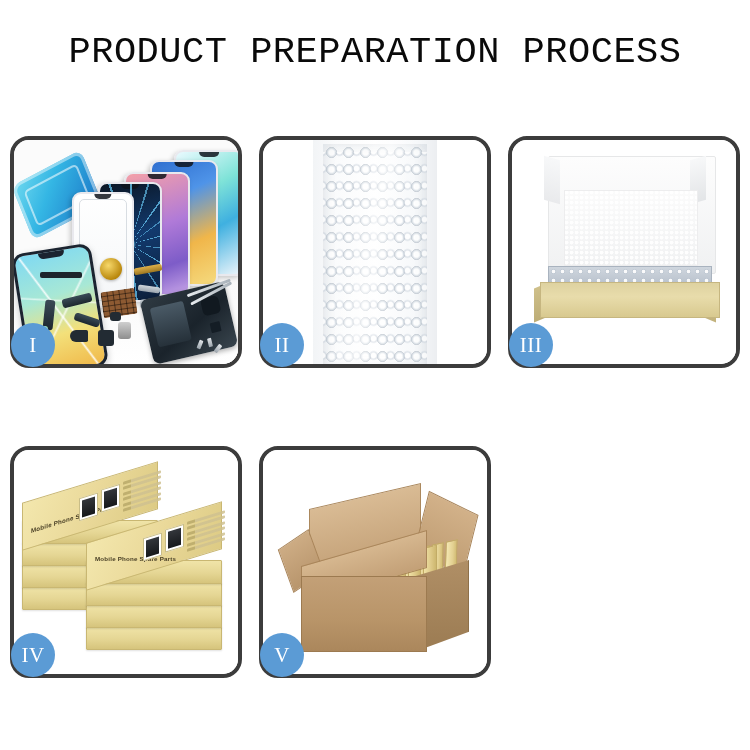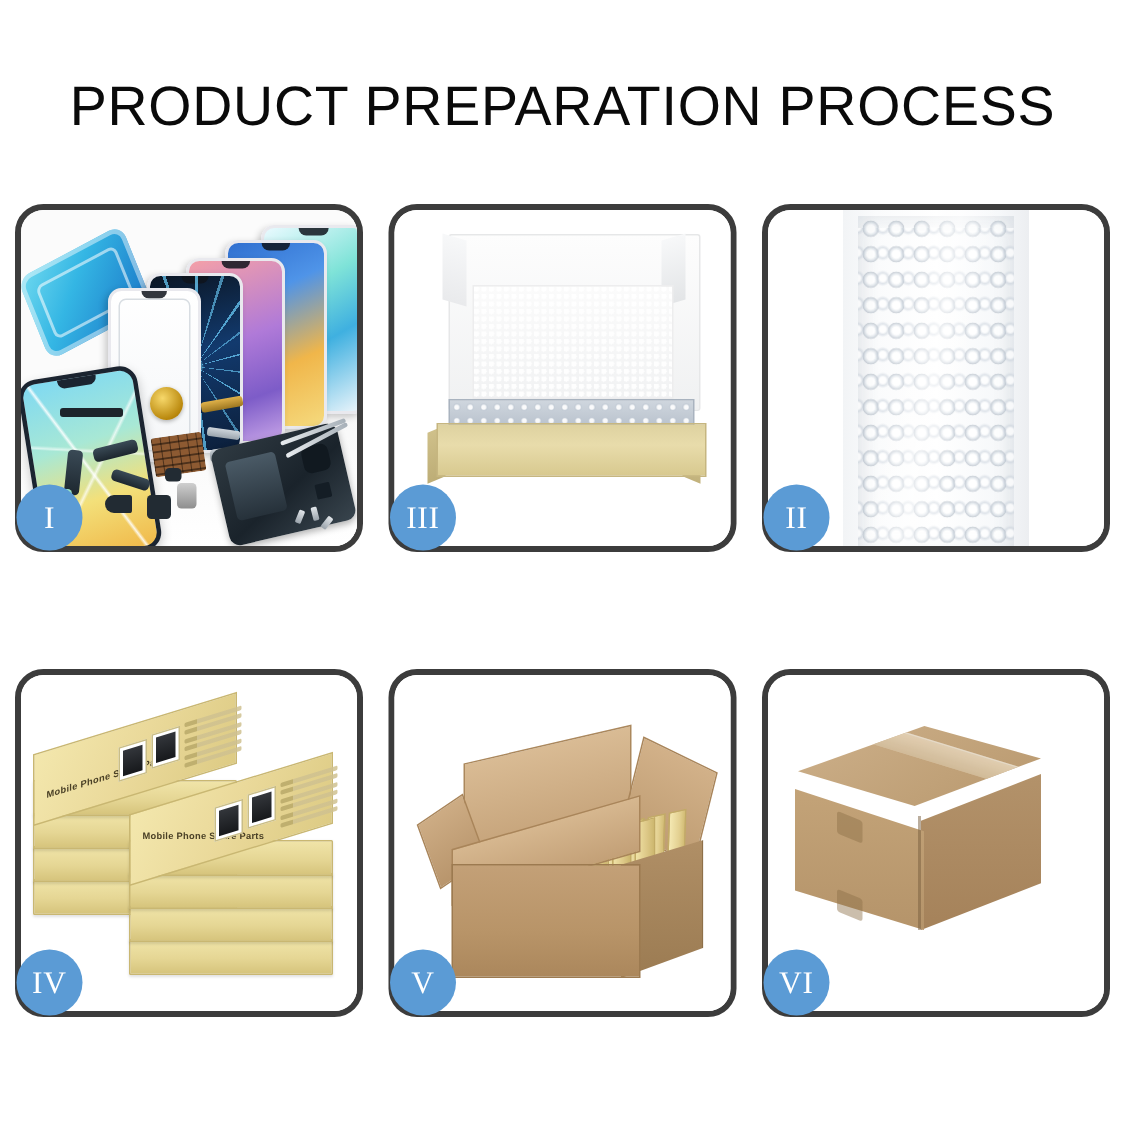--- a/index.html
+++ b/index.html
@@ -25,22 +25,22 @@
   
   .header {
     position: absolute;
     top: 0;
     left: 0;
     width: 750px;
     text-align: center;
   }
   .title {
     margin: 0;
-    padding-top: 52px;
-    font-family: Liberation Sans, sans-serif;
+    padding-top: 33px;
+    font-family: Liberation Mono, monospace;
     font-size: 37px;
     font-weight: 400;
     letter-spacing: 0.5px;
     color: #0a0a0a;
     line-height: 1.05;
     white-space: nowrap;
   }
   .subtitle {
     margin: 0;
     padding-top: 8px;
@@ -666,44 +666,44 @@
         <div class="screws">
             <i></i>
             <i></i>
             <i></i>
           </div>
       </div>
       <div class="badge">I</div>
     </div>
 
     <div class="panel">
+      <div class="panel-inner p2">
+        <div class="wrapbg"></div>
+        <div class="bubbles"></div>
+        <div class="bubbles2"></div>
+        <div class="sheen"></div>
+      </div>
+      <div class="badge">II</div>
+    </div>
+
+    <div class="panel">
       <div class="panel-inner p3">
         <div class="lidback"></div>
         <div class="lidflapL"></div>
         <div class="lidflapR"></div>
         <div class="foam"></div>
         <div class="innerbubble"></div>
         <div class="trayfrontL"></div>
         <div class="trayfrontR"></div>
         <div class="traybody"></div>
       </div>
       <div class="badge">III</div>
     </div>
 
     <div class="panel">
-      <div class="panel-inner p2">
-        <div class="wrapbg"></div>
-        <div class="bubbles"></div>
-        <div class="bubbles2"></div>
-        <div class="sheen"></div>
-      </div>
-      <div class="badge">II</div>
-    </div>
-
-    <div class="panel">
       <div class="panel-inner p4">
         <div class="stack">
 
           <div class="gbox" style="left:6px;  top:122px;"></div>
           <div class="gbox" style="left:6px;  top:100px;"></div>
           <div class="gbox" style="left:6px;  top:78px;"></div>
           <div class="gbox" style="left:6px;  top:56px;"></div>
 
           <div class="gbox" style="left:70px; top:162px;"></div>
           <div class="gbox" style="left:70px; top:140px;"></div>
@@ -776,31 +776,15 @@
           </div>
           <div class="cv-flapL"></div>
           <div class="cv-side"></div>
           <div class="cv-top"></div>
           <div class="cv-front"></div>
         </div>
       </div>
       <div class="badge">V</div>
     </div>
 
-    <div class="panel">
-      <div class="panel-inner p6">
-        <div class="cs-glow"></div>
-        <div class="cartonS">
-          <div class="cs-top">
-            <div class="cs-tape"></div>
-          </div>
-          <div class="cs-side"></div>
-          <div class="cs-front"></div>
-          <div class="cs-seam"></div>
-          <div class="cs-notch cs-n1"></div>
-          <div class="cs-notch cs-n2"></div>
-        </div>
-      </div>
-      <div class="badge">VI</div>
-    </div>
 
   </div>
 </div>
 
 </body></html>

